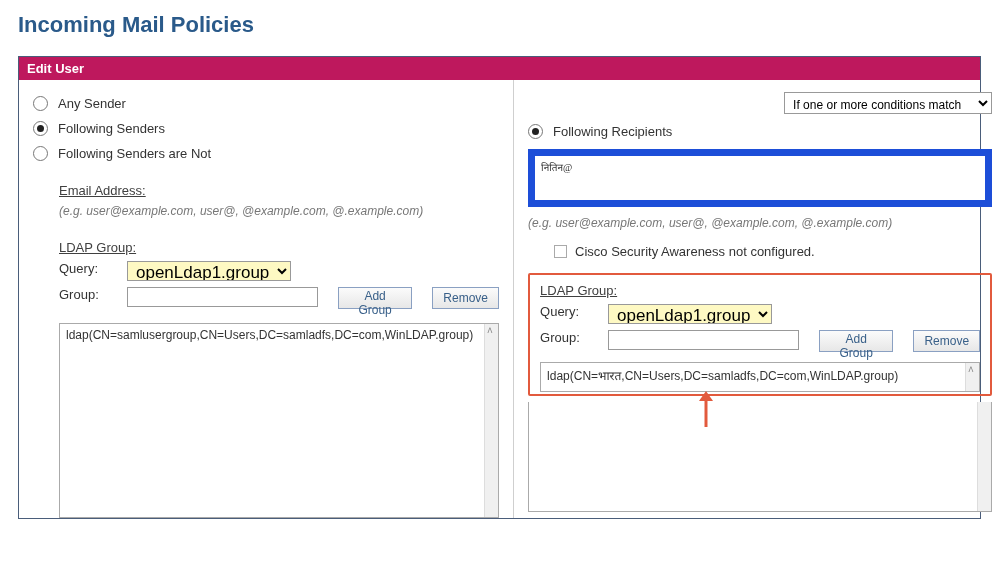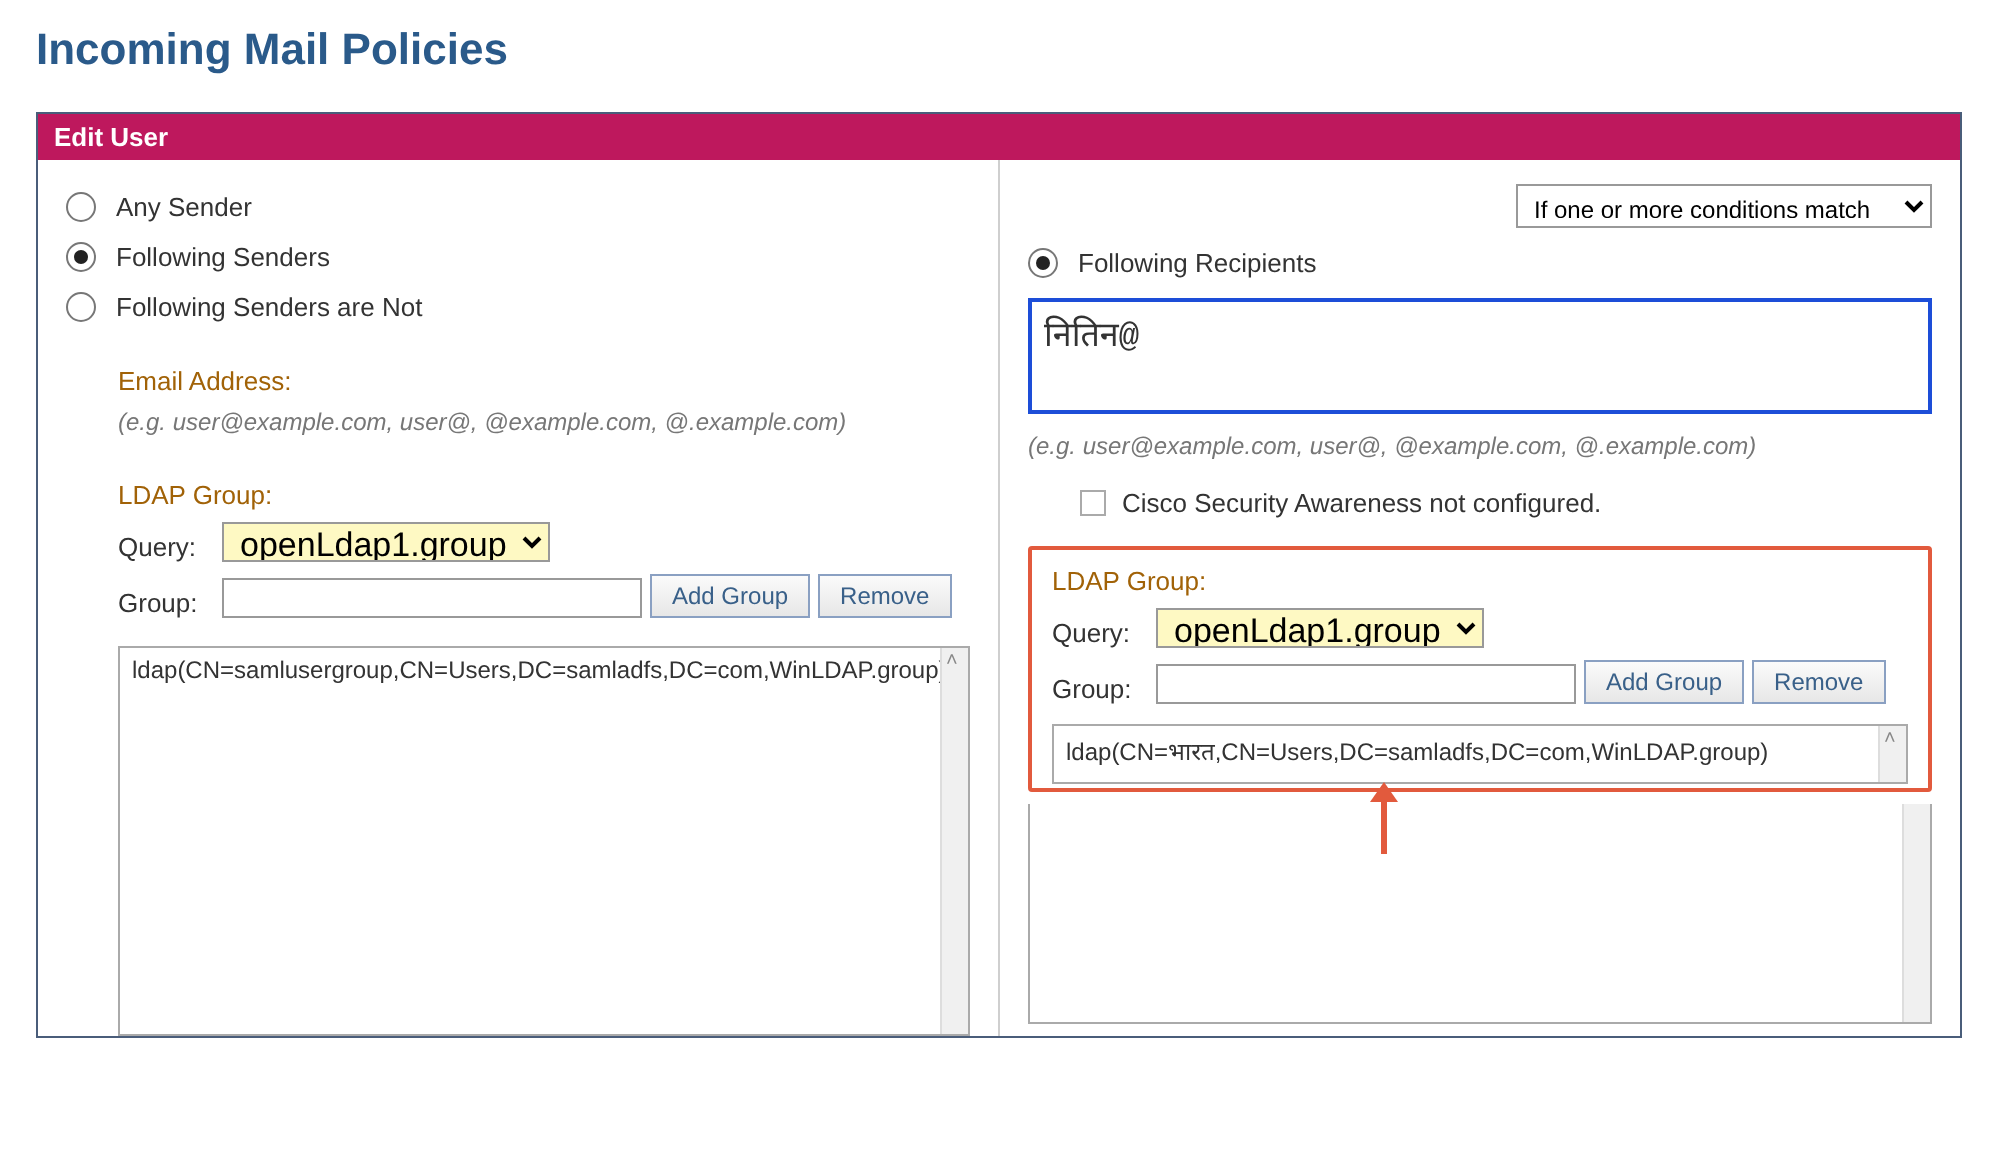--- a/index.html
+++ b/index.html
@@ -60,43 +60,44 @@
     left: 3px; top: 3px;
     width: 7px; height: 7px;
     background: #222;
     border-radius: 50%;
   }
   .indent {
     margin-left: 26px;
   }
   .field-label {
     margin: 22px 0 4px 0;
-    color: #a16207;
+    color: #404040;
+    text-decoration: underline;
   }
   textarea.email-box {
     width: 100%;
     height: 68px;
-    border: 2px solid #1d4ed8;
+    border: 7px solid #1d4ed8;
     padding: 4px 6px;
-    font-family: Liberation Mono, monospace;
-    font-size: 17px;
+    font-family: Liberation Serif, serif;
+    font-size: 10px;
     resize: none;
     color: #333;
   }
   .hint {
     color: #777;
     font-style: italic;
     font-size: 12px;
     margin: 6px 0 14px 0;
   }
   .inline-row {
     display: flex;
-    align-items: flex-end;
+    align-items: flex-start;
     margin: 6px 0;
-    gap: 4px;
+    gap: 20px;
   }
   .inline-row .lbl {
     min-width: 48px;
   }
   select.sel {
     border: 1px solid #999;
     background: #fef9c3;
     font-size: 17px;
     height: 20px;
     padding: 0 4px;

